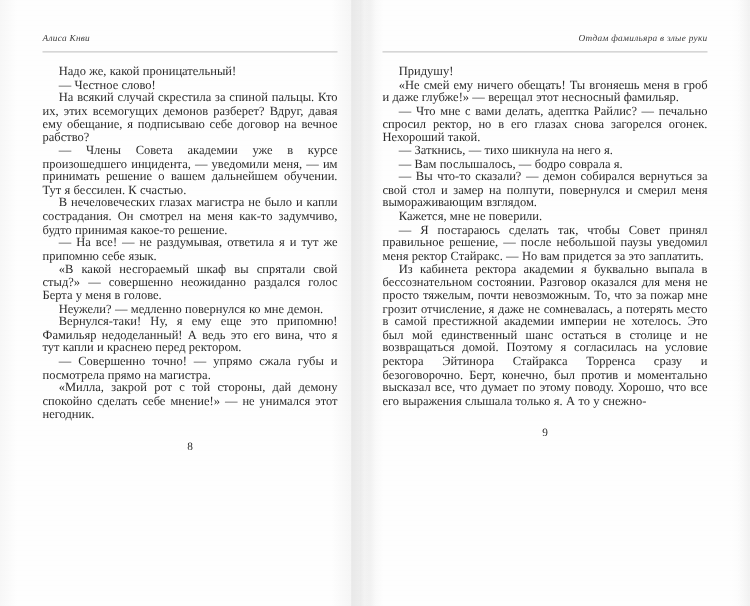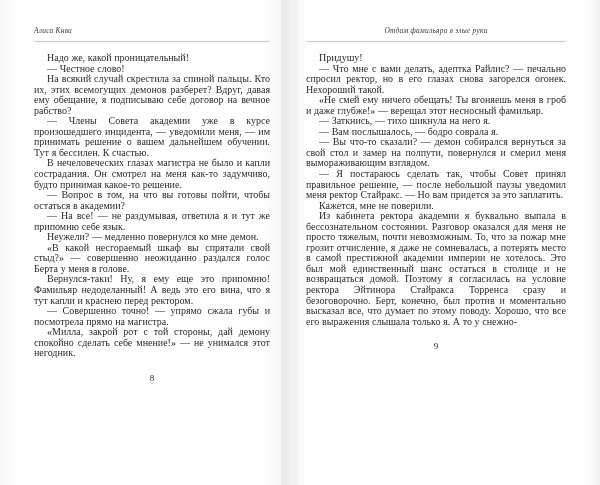--- a/index.html
+++ b/index.html
@@ -72,21 +72,21 @@
 
   .running-head {
     font-style: italic;
     font-size: 7.4px;
     letter-spacing: 0.25px;
     color: #3a3a3a;
     height: 14px;
     white-space: nowrap;
   }
   .rh-left { text-align: left; }
-  .rh-right { text-align: center; }
+  .rh-right { text-align: right; }
 
   .head-rule {
     border: 0;
     border-top: 0.7px solid #c9c9c9;
     margin: 1px 0 11px 0;
   }
 
   .body-text p {
     margin: 0;
     font-size: 10px;
@@ -125,46 +125,45 @@
   <div class="page page-left">
     <div class="running-head rh-left">Алиса Кнви</div>
     <hr class="head-rule">
 
     <div class="body-text">
       <p>Надо же, какой проницательный!</p>
       <p>— Честное слово!</p>
       <p>На всякий случай скрестила за спиной пальцы. Кто их, этих всемогущих демонов разберет? Вдруг, давая ему обещание, я подписываю себе договор на вечное рабство?</p>
       <p>— Члены Совета академии уже в курсе произошедшего инцидента, — уведомили меня, — им принимать решение о вашем дальнейшем обучении. Тут я бессилен. К счастью.</p>
       <p>В нечеловеческих глазах магистра не было и капли сострадания. Он смотрел на меня как-то задумчиво, будто принимая какое-то решение.</p>
-      <p>— Вопрос в том, на что вы готовы пойти, чтобы остаться в академии?</p>
       <p>— На все! — не раздумывая, ответила я и тут же припомню себе язык.</p>
+      <p>«В какой несгораемый шкаф вы спрятали свой стыд?» — совершенно неожиданно раздался голос Берта у меня в голове.</p>
       <p>Неужели? — медленно повернулся ко мне демон.</p>
-      <p>«В какой несгораемый шкаф вы спрятали свой стыд?» — совершенно неожиданно раздался голос Берта у меня в голове.</p>
       <p>Вернулся-таки! Ну, я ему еще это припомню! Фамильяр недоделанный! А ведь это его вина, что я тут капли и краснею перед ректором.</p>
       <p>— Совершенно точно! — упрямо сжала губы и посмотрела прямо на магистра.</p>
       <p>«Милла, закрой рот с той стороны, дай демону спокойно сделать себе мнение!» — не унимался этот негодник.</p>
     </div>
 
     <div class="folio">8</div>
     <div class="grain"></div>
   </div>
 
   <div class="page page-right">
     <div class="running-head rh-right">Отдам фамильяра в злые руки</div>
     <hr class="head-rule">
 
     <div class="body-text">
       <p>Придушу!</p>
+      <p>«Не смей ему ничего обещать! Ты вгоняешь меня в гроб и даже глубже!» — верещал этот несносный фамильяр.</p>
       <p>— Что мне с вами делать, адептка Райлис? — печально спросил ректор, но в его глазах снова загорелся огонек. Нехороший такой.</p>
-      <p>«Не смей ему ничего обещать! Ты вгоняешь меня в гроб и даже глубже!» — верещал этот несносный фамильяр.</p>
       <p>— Заткнись, — тихо шикнула на него я.</p>
       <p>— Вам послышалось, — бодро соврала я.</p>
       <p>— Вы что-то сказали? — демон собирался вернуться за свой стол и замер на полпути, повернулся и смерил меня вымораживающим взглядом.</p>
+      <p>Кажется, мне не поверили.</p>
       <p>— Я постараюсь сделать так, чтобы Совет принял правильное решение, — после небольшой паузы уведомил меня ректор Стайракс. — Но вам придется за это заплатить.</p>
-      <p>Кажется, мне не поверили.</p>
       <p>Из кабинета ректора академии я буквально выпала в бессознательном состоянии. Разговор оказался для меня не просто тяжелым, почти невозможным. То, что за пожар мне грозит отчисление, я даже не сомневалась, а потерять место в самой престижной академии империи не хотелось. Это был мой единственный шанс остаться в столице и не возвращаться домой. Поэтому я согласилась на условие ректора Эйтинора Стайракса Торренса сразу и безоговорочно. Берт, конечно, был против и моментально высказал все, что думает по этому поводу. Хорошо, что все его выражения слышала только я. А то у снежно-</p>
     </div>
 
     <div class="folio">9</div>
     <div class="edge-shade-right"></div>
     <div class="grain"></div>
   </div>
 
   <div class="gutter"></div>
 </div>

